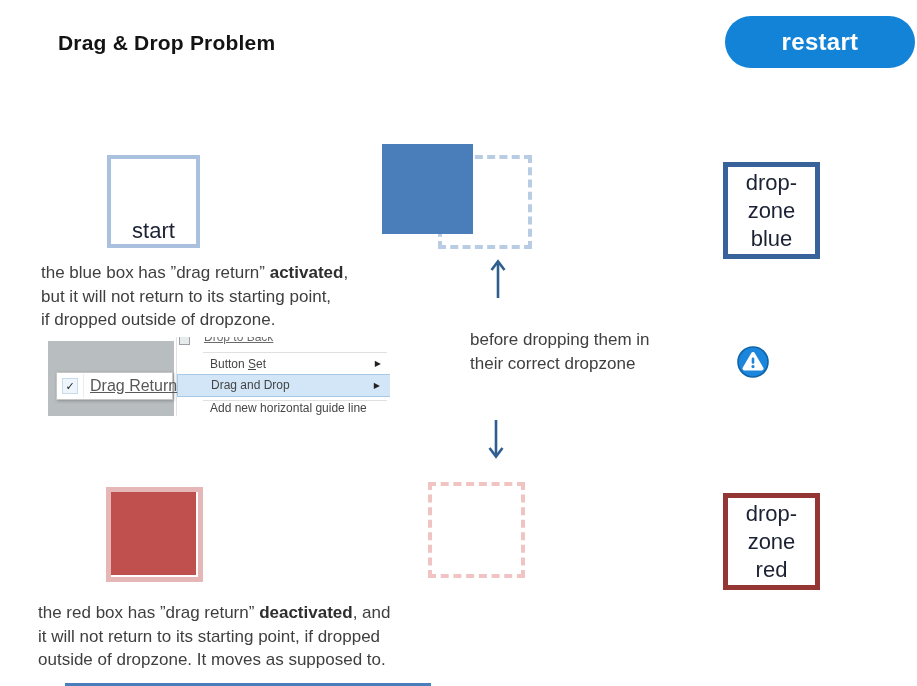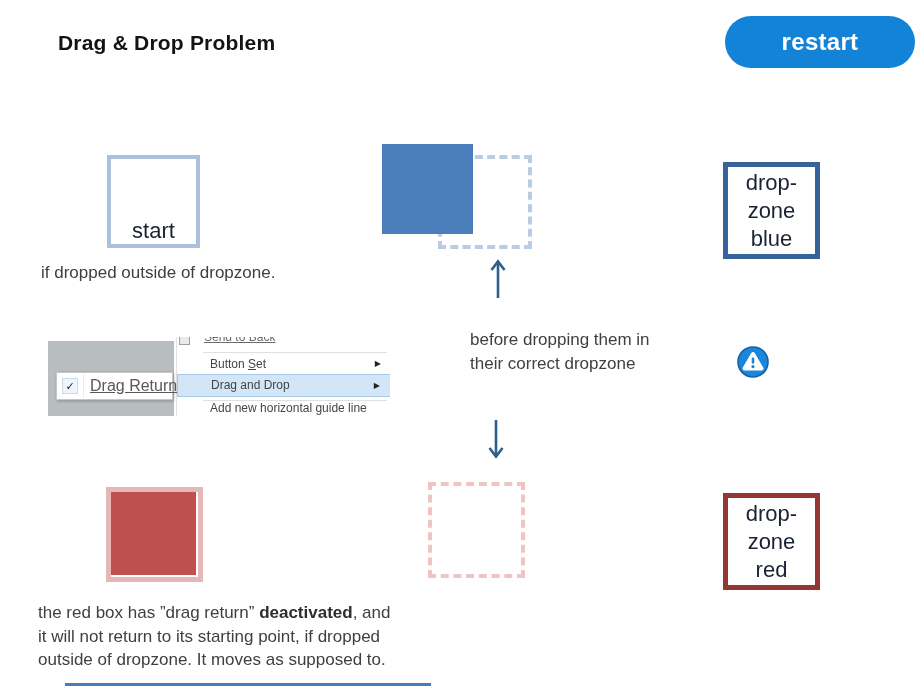--- a/index.html
+++ b/index.html
@@ -113,29 +113,31 @@
   <div class="blue-dash"></div>
   <div class="blue-box"></div>
 
   <div class="dropzone dz-blue">
     <span class="dz-label">drop-
 zone
 blue</span>
   </div>
 
   <div class="note note-blue">
+    <div><span>the blue box has ”drag return” </span><b>activated</b><span>,</span></div>
+    <div>but it will not return to its starting point,</div>
     <div>if dropped outside of dropzone.</div>
   </div>
 
   <div class="menu-shot">
     <div class="menu-gray"></div>
     <div class="menu-panel">
       <div class="menu-clip-row">
         <span class="menu-mini-icon"></span>
-        <span class="clipped-text">Send to Back</span>
+        <span class="clipped-text">Drop to Back</span>
       </div>
       <div class="menu-sep sep1"></div>
       <div class="menu-item mi-buttonset">
         <span>Button </span><span class="accel">S</span><span>et</span>
         <span class="mi-arrow">▶</span>
       </div>
       <div class="menu-item mi-dragdrop">
         <span>Drag and Drop</span>
         <span class="mi-arrow">▶</span>
       </div>

